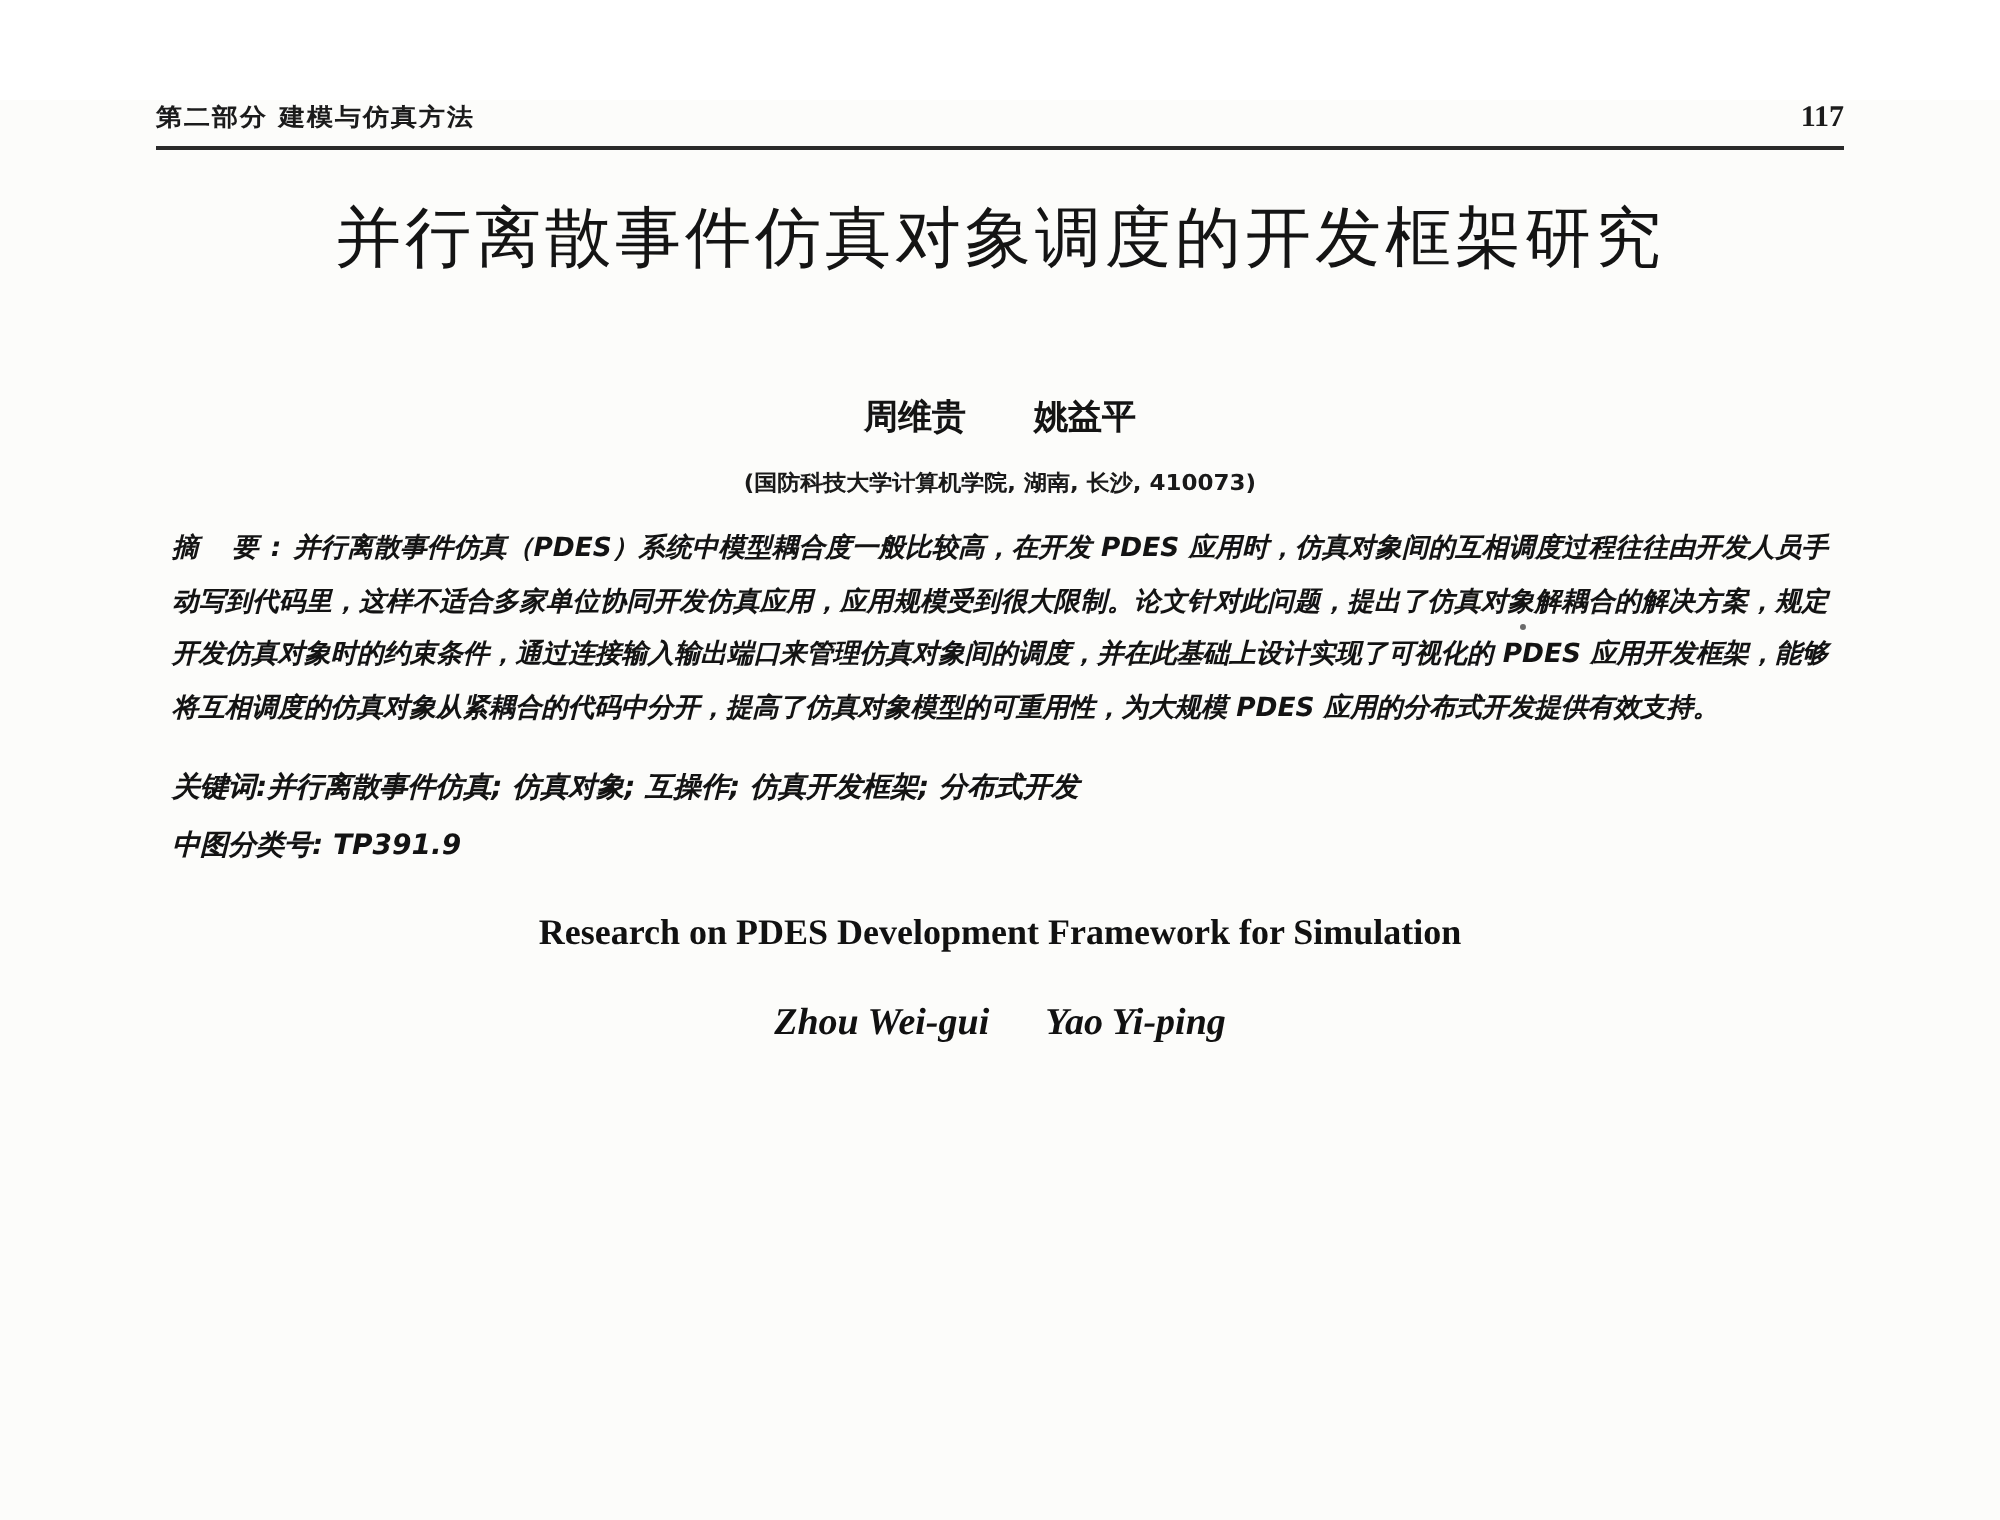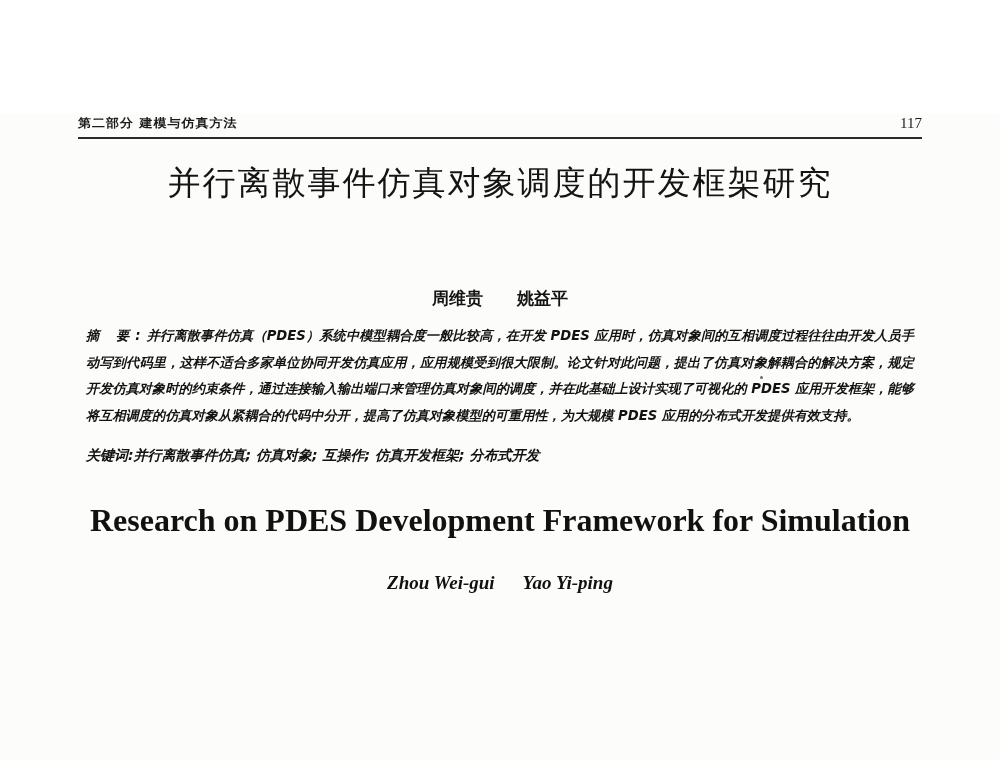--- a/index.html
+++ b/index.html
@@ -29,37 +29,37 @@
     pointer-events: none;
   }
   .content {
     position: relative;
     padding: 0 78px;
   }
 
   
   .runhead {
     position: relative;
-    margin-top: 114px;
+    margin-top: 50px;
     display: flex;
     align-items: flex-end;
     justify-content: space-between;
   }
   .runhead-left {
     font-family: "DejaVu Sans", sans-serif;
     font-size: 13px;
     font-weight: bold;
     letter-spacing: 1px;
     color: #1b1b1b;
     transform: scaleY(0.92);
   }
   .runhead-right {
     font-family: "Liberation Serif", serif;
     font-size: 15px;
-    font-weight: normal;
+    font-weight: bold;
     color: #1b1b1b;
   }
   .runhead-rule {
     position: relative;
     margin-top: 5px;
     border-top: 2px solid #2a2a2a;
     height: 0;
   }
 
   
@@ -67,21 +67,21 @@
     text-align: center;
     font-family: "DejaVu Sans", sans-serif;
     font-size: 33px;
     font-weight: normal;
     letter-spacing: 2px;
     color: #141414;
   }
 
   
   .cn-authors {
-    margin-top: 81px;
+    margin-top: 55px;
     text-align: center;
     font-family: "DejaVu Sans", sans-serif;
     font-size: 17px;
     font-weight: bold;
     color: #141414;
   }
   .cn-authors .gap {
     display: inline-block;
     width: 34px;
   }
@@ -120,21 +120,21 @@
     font-style: italic;
     line-height: 1.95;
     color: #131313;
   }
   .kw-label { letter-spacing: 0px; }
 
   
   .en-title {
     text-align: center;
     font-family: "Liberation Serif", serif;
-    font-size: 32px;
+    font-size: 18px;
     font-weight: bold;
     line-height: 1.55;
     color: #111111;
   }
   .en-authors {
     margin-top: 20px;
     text-align: center;
     font-family: "Liberation Serif", serif;
     font-size: 19px;
     font-style: italic;
@@ -167,28 +167,32 @@
       <div class="runhead-right">117</div>
     </div>
     <div class="runhead-rule"></div>
 
     <h1 class="cn-title">并行离散事件仿真对象调度的开发框架研究</h1>
 
     <div class="cn-authors">
       <span>周维贵</span><span class="gap"></span><span>姚益平</span>
     </div>
 
+    <div class="cn-affil">(国防科技大学计算机学院, 湖南, 长沙, 410073)</div>
 
     <div class="abs-block">
       <p class="abs-para">
         <span class="abs-label">摘 要:</span><span>并行离散事件仿真（PDES）系统中模型耦合度一般比较高，在开发 PDES 应用时，仿真对象间的互相调度过程往往由开发人员手动写到代码里，这样不适合多家单位协同开发仿真应用，应用规模受到很大限制。论文针对此问题，提出了仿真对象解耦合的解决方案，规定开发仿真对象时的约束条件，通过连接输入输出端口来管理仿真对象间的调度，并在此基础上设计实现了可视化的 PDES 应用开发框架，能够将互相调度的仿真对象从紧耦合的代码中分开，提高了仿真对象模型的可重用性，为大规模 PDES 应用的分布式开发提供有效支持。</span>
       </p>
       <div class="kw-line">
         <span class="kw-label">关键词:</span><span>并行离散事件仿真; 仿真对象; 互操作; 仿真开发框架; 分布式开发</span>
       </div>
+      <div class="clc-line">
+        <span>中图分类号:</span>&nbsp;<span>TP391.9</span>
+      </div>
     </div>
 
     <h2 class="en-title">
       <span>Research on PDES Development Framework for Simulation</span><br>
     </h2>
 
     <div class="en-authors">
       <span>Zhou Wei-gui</span><span class="gap"></span><span>Yao Yi-ping</span>
     </div>
 

